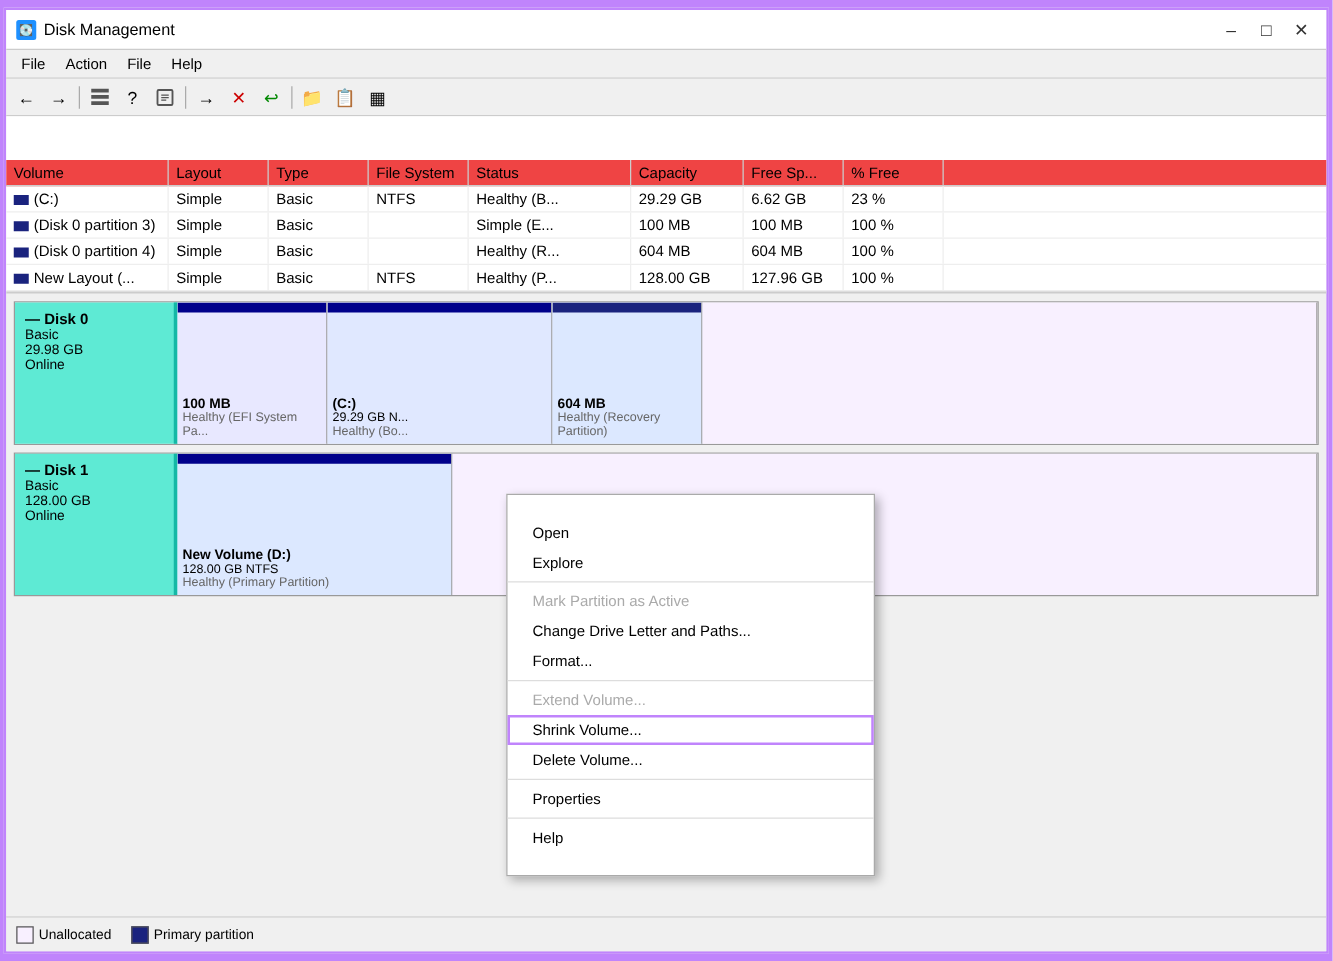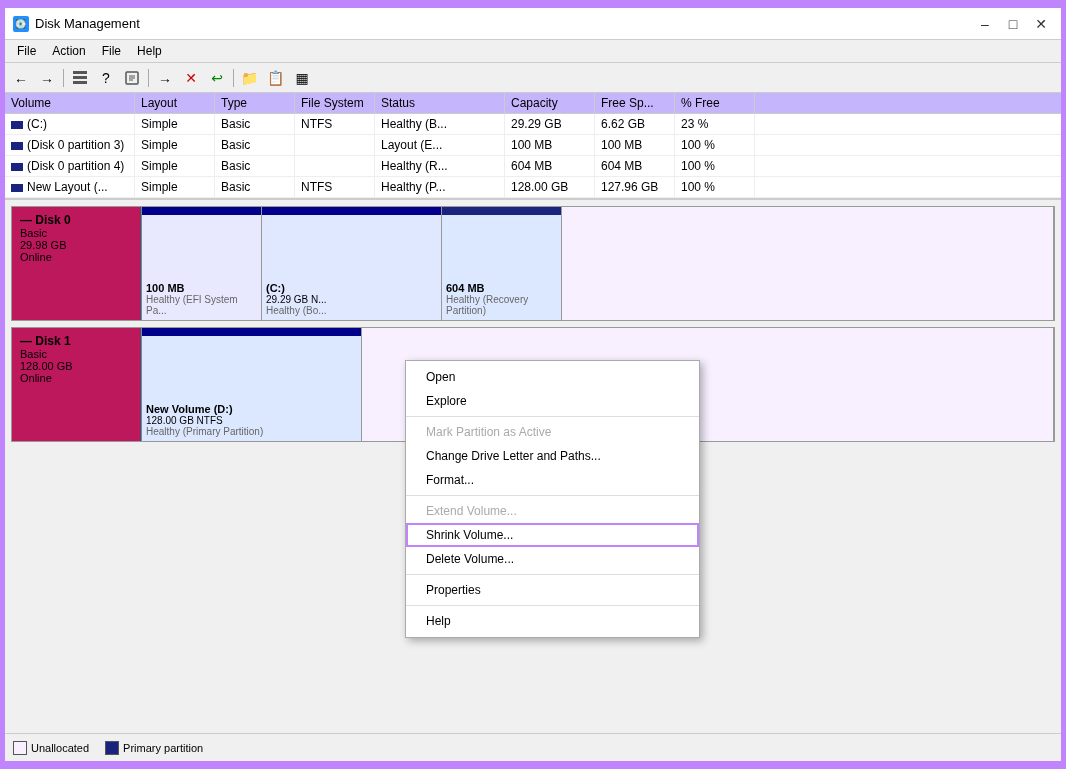--- a/index.html
+++ b/index.html
@@ -106,22 +106,23 @@
       margin: 0 2px;
     }
     .tb-btn-red { color: #cc0000; }
     .tb-btn-green { color: #008800; }
     .table-area {
       background: #ffffff;
       border-bottom: 2px solid #ccc;
     }
     .table-header {
       display: flex;
-      background: #c4b5fd;
+      background: #ef4444;
       border-bottom: 1px solid #ccc;
+      margin-top: 35px;
     }
     .th {
       padding: 3px 6px;
       border-right: 1px solid #ccc;
       font-weight: normal;
       font-size: 12px;
       white-space: nowrap;
       overflow: hidden;
     }
     .col-volume { width: 130px; }
@@ -170,22 +171,22 @@
     .disk-row {
       display: flex;
       height: 115px;
       border: 1px solid #999;
       background: white;
     }
     .disk-label {
       width: 130px;
       min-width: 130px;
       padding: 6px 8px;
-      background: #be185d;
-      border-right: 1px solid #14b8a6;
+      background: #5eead4;
+      border-right: 3px solid #14b8a6;
       font-size: 11px;
     }
     .disk-label .disk-name { font-weight: bold; font-size: 12px; }
     .disk-partitions {
       flex: 1;
       display: flex;
     }
     .partition {
       border-right: 1px solid #999;
       display: flex;
@@ -238,21 +239,21 @@
     
     .context-menu {
       position: absolute;
       top: 160px;
       left: 400px;
       width: 295px;
       background: white;
       border: 1px solid #aaa;
       box-shadow: 3px 3px 8px rgba(0,0,0,0.3);
       z-index: 100;
-      padding: 4px 0;
+      padding: 18px 0;
     }
     .ctx-item {
       padding: 5px 20px;
       font-size: 12px;
       cursor: pointer;
       white-space: nowrap;
     }
     .ctx-item.disabled { color: #aaa; cursor: default; }
     .ctx-item.highlighted {
       outline: 2px solid #c084fc;
@@ -339,21 +340,21 @@
       <div class="td col-status">Healthy (B...</div>
       <div class="td col-capacity">29.29 GB</div>
       <div class="td col-freesp">6.62 GB</div>
       <div class="td col-pctfree">23 %</div>
     </div>
     <div class="table-row">
       <div class="td col-volume"><span class="row-icon"></span><span>(Disk 0 partition 3)</span></div>
       <div class="td col-layout">Simple</div>
       <div class="td col-type">Basic</div>
       <div class="td col-fs"></div>
-      <div class="td col-status">Layout (E...</div>
+      <div class="td col-status">Simple (E...</div>
       <div class="td col-capacity">100 MB</div>
       <div class="td col-freesp">100 MB</div>
       <div class="td col-pctfree">100 %</div>
     </div>
     <div class="table-row">
       <div class="td col-volume"><span class="row-icon"></span><span>(Disk 0 partition 4)</span></div>
       <div class="td col-layout">Simple</div>
       <div class="td col-type">Basic</div>
       <div class="td col-fs"></div>
       <div class="td col-status">Healthy (R...</div>

